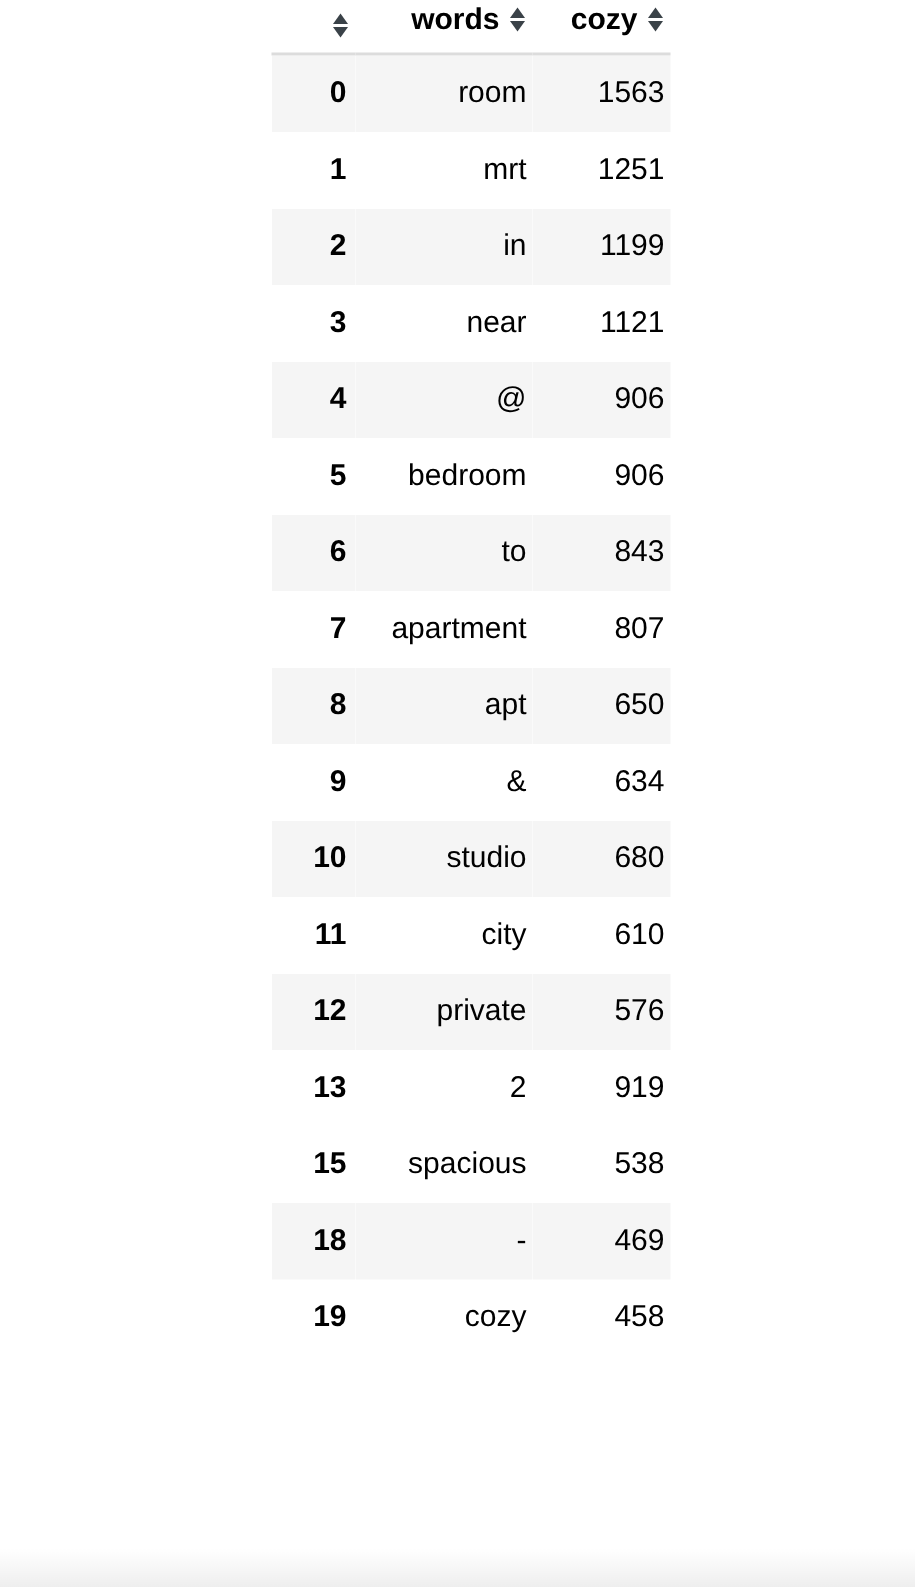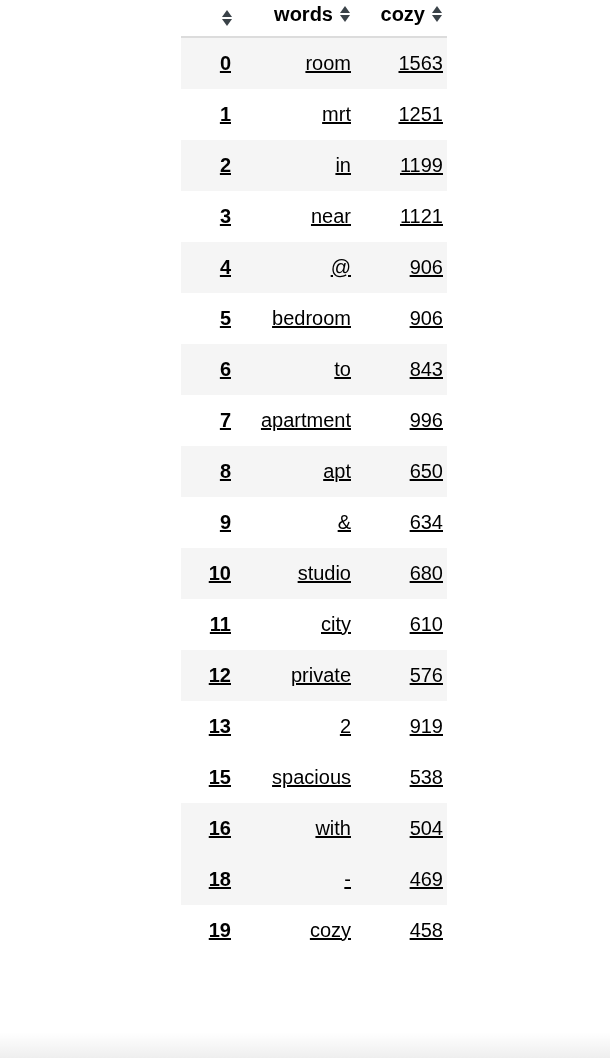--- a/index.html
+++ b/index.html
@@ -43,21 +43,20 @@
     width: 266px;
   }
 
   table.df {
     border-collapse: collapse;
     border-spacing: 0;
     width: 266px;
     table-layout: fixed;
     font-size: 20px;
     color: #000000;
-    text-decoration: underline;
   }
 
   table.df col.c-index { width: 56px; }
   table.df col.c-words { width: 118px; }
   table.df col.c-count { width: 92px; }
 
   table.df thead th {
     padding: 0 4px 10px 4px;
     font-weight: bold;
     font-size: 20px;
@@ -201,21 +200,21 @@
             <td class="count">906</td>
           </tr>
           <tr class="alt">
             <td class="idx">6</td>
             <td class="words">to</td>
             <td class="count">843</td>
           </tr>
           <tr>
             <td class="idx">7</td>
             <td class="words">apartment</td>
-            <td class="count">996</td>
+            <td class="count">807</td>
           </tr>
           <tr class="alt">
             <td class="idx">8</td>
             <td class="words">apt</td>
             <td class="count">650</td>
           </tr>
           <tr>
             <td class="idx">9</td>
             <td class="words">&amp;</td>
             <td class="count">634</td>
@@ -239,25 +238,20 @@
             <td class="idx">13</td>
             <td class="words">2</td>
             <td class="count">919</td>
           </tr>
           <tr>
             <td class="idx">15</td>
             <td class="words">spacious</td>
             <td class="count">538</td>
           </tr>
           <tr class="alt">
-            <td class="idx">16</td>
-            <td class="words">with</td>
-            <td class="count">504</td>
-          </tr>
-          <tr class="alt">
             <td class="idx">18</td>
             <td class="words">-</td>
             <td class="count">469</td>
           </tr>
           <tr>
             <td class="idx">19</td>
             <td class="words">cozy</td>
             <td class="count">458</td>
           </tr>
         </tbody>

